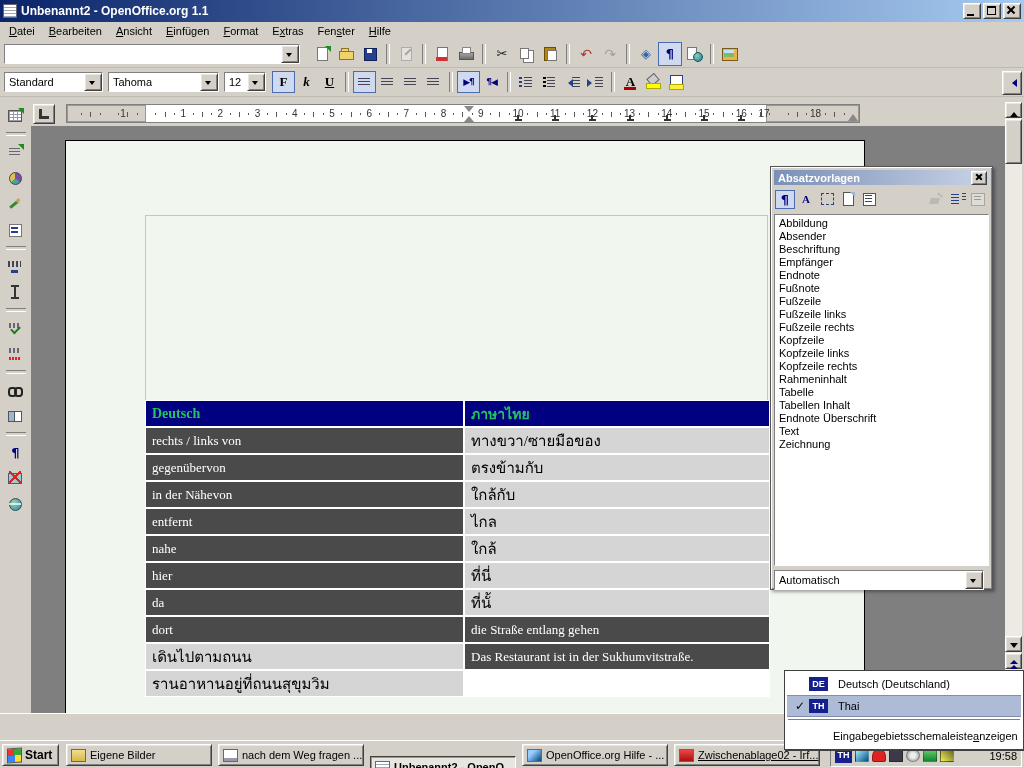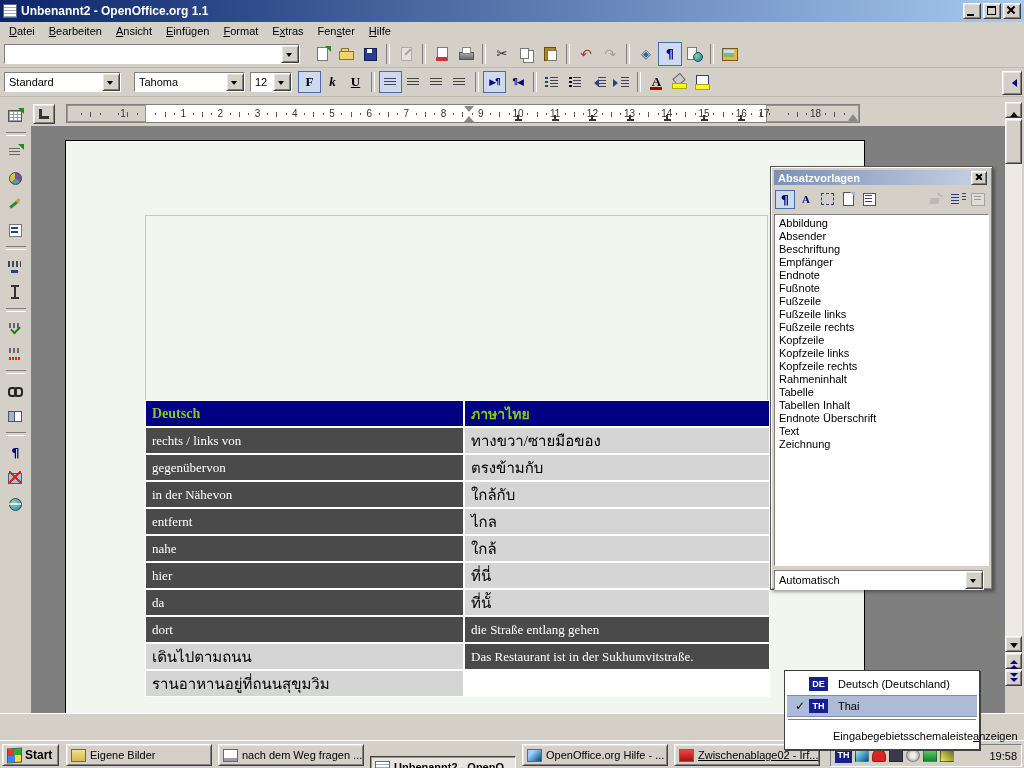--- a/index.html
+++ b/index.html
@@ -154,21 +154,21 @@
   .leftbar{position:absolute;left:0;top:100px;width:31px;height:613px;display:flex;flex-direction:column;align-items:center;padding-top:3px;box-sizing:border-box}
   .lsep{width:20px;height:2px;border-top:1px solid #808080;border-bottom:1px solid #fff;margin:3px 0}
   .leftbar .tbtn{margin:1px 0}
 
   
   .workspace{position:absolute;left:31px;top:126px;width:974px;height:587px;background:#7f7f7f;overflow:hidden}
   .page{position:absolute;left:34px;top:14px;width:800px;height:574px;background:#f1f7ee;border:1px solid #000;box-sizing:border-box}
   .textbound{position:absolute;left:79px;top:74px;width:621px;height:478px;border:1px solid #c6c6c6}
   .doctable{position:absolute;left:79px;top:259px;width:623px;background:#fff;border:1px solid #fff;
             display:grid;grid-template-columns:317px 1fr;grid-auto-rows:25px;gap:2px;box-sizing:content-box}
-  .h-cell{background:#000080;color:#84cc16;font:bold 14px "Liberation Serif","DejaVu Serif",serif;display:flex;align-items:center;padding:10px 6px}
+  .h-cell{background:#000080;color:#22c55e;font:bold 14px "Liberation Serif","DejaVu Serif",serif;display:flex;align-items:center;padding:10px 6px}
   .g-cell{background:#4a4a4a;color:#fff;font:13px "Liberation Serif","DejaVu Serif",serif;display:flex;align-items:center;padding:0 6px}
   .t-cell{background:#d5d5d5;color:#000;font:15px "Liberation Serif","DejaVu Serif",serif;display:flex;align-items:center;padding:0 6px}
 
   
   .vscroll{position:absolute;left:1005px;top:102px;width:17px;height:584px;background:#eceae3}
   .sbtn{position:absolute;left:0;width:17px;height:16px;box-sizing:border-box}
   .sthumb{position:absolute;left:0;top:17px;width:17px;height:45px;box-sizing:border-box}
   .arr{width:0;height:0;position:absolute;left:4px}
   .a-up{top:5px;border:4px solid transparent;border-bottom:5px solid #000}
   .a-dn{top:6px;border:4px solid transparent;border-top:5px solid #000}
@@ -218,21 +218,21 @@
   .trayicon{width:14px;height:13px;flex:none;border:1px solid rgba(0,0,0,.3);box-sizing:border-box}
   .t-quickstarter{background:linear-gradient(135deg,#aef,#058)}
   .t-antivirus{background:#d22;border-radius:7px 7px 2px 2px}
   .t-audio{background:#3a3a4a}
   .t-volume{background:radial-gradient(circle,#eee 30%,#888);border-radius:50%}
   .t-safely-remove{background:linear-gradient(#6c6,#183)}
   .t-tablet{background:linear-gradient(45deg,#ee5,#662)}
   .clock{margin-left:auto;font-size:11px}
 
   
-  .langmenu{position:absolute;left:784px;top:670px;width:196px;background:#fff;border:1px solid #404040;
+  .langmenu{position:absolute;left:784px;top:670px;width:240px;background:#fff;border:1px solid #404040;
             box-shadow:1px 1px 0 #404040;padding:2px;box-sizing:border-box;z-index:9}
   .lm-item{height:22px;display:flex;align-items:center;padding-left:4px;box-sizing:border-box}
   .lm-item.selected{background:#aebbd6;border-top:1px solid #7e8eb2;border-bottom:1px solid #7e8eb2}
   .lm-check{width:18px;text-align:center;font-size:12px;flex:none}
   .lm-badge{width:19px;height:14px;background:#16208c;color:#fff;font-weight:bold;font-size:9px;line-height:14px;text-align:center;margin-right:10px;flex:none}
   .lm-sep{height:2px;border-top:1px solid #808080;border-bottom:1px solid #fff;margin:2px 1px}
   .lm-footer{padding-left:46px}
 </style>
 </head>
 <body>
@@ -312,21 +312,21 @@
       <div class="tbtn">
         <span class="ic ic-hyperlink-dialog"></span>
       </div>
       <span class="tsep"></span>
       <div class="tbtn">
         <span class="ic ic-gallery"></span>
       </div>
     </div>
 
   <div class="objbar" id="objbar">
-    <span class="combo" style="width:117px;margin-right:13px">
+    <span class="combo" style="width:99px;margin-right:5px">
       <span class="val">Standard</span>
       <span class="cbtn raised"></span>
     </span>
     <span class="combo" style="width:111px;margin-right:5px">
       <span class="val">Tahoma</span>
       <span class="cbtn raised"></span>
     </span>
     <span class="combo" style="width:42px;margin-right:6px">
       <span class="val">12</span>
       <span class="cbtn raised"></span>

